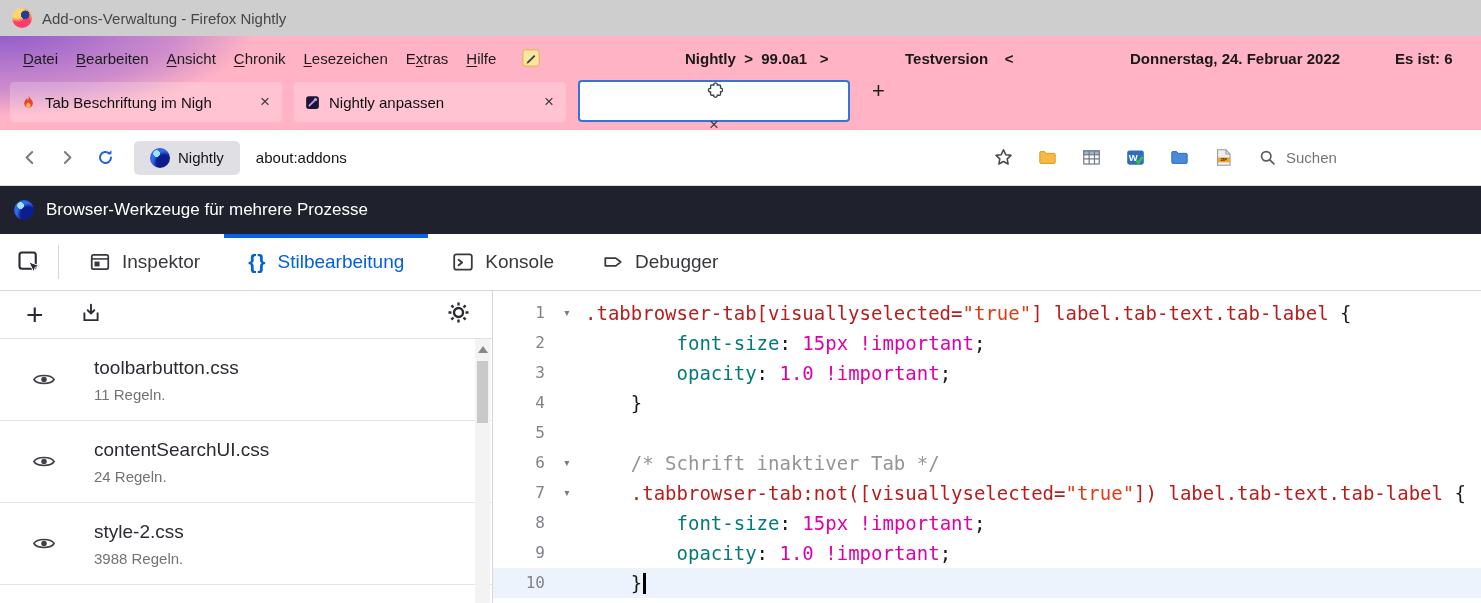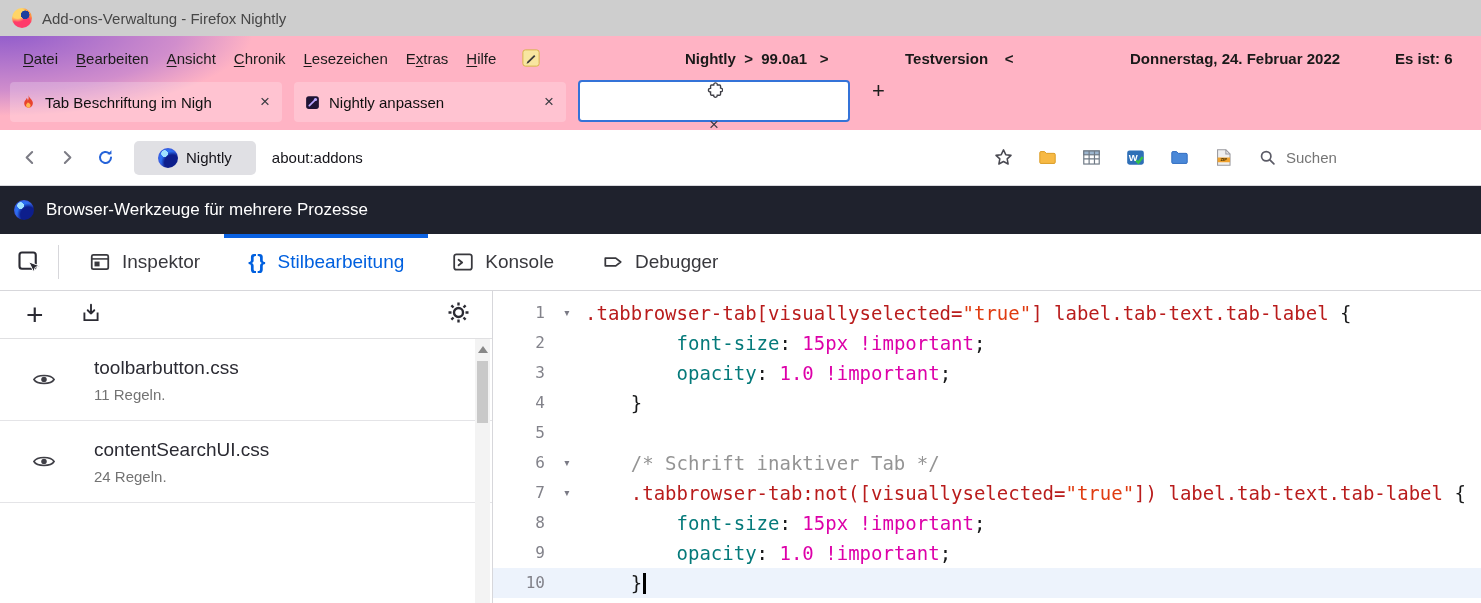--- a/index.html
+++ b/index.html
@@ -75,21 +75,21 @@
   .tab-close { font-size:17px; color:#3c3c43; padding:0 2px; flex:0 0 auto; }
   .new-tab-btn { font-size:22px; color:#1e1e1e; padding:0 10px; margin-bottom:8px; line-height:1; }
 
   
   .navbar { height:56px; background:#fff; display:flex; align-items:center;
     padding:0 10px; border-bottom:1px solid #d9d9de; }
   .nav-btn { width:38px; height:38px; display:flex; align-items:center; justify-content:center; color:#7c7c85; flex:0 0 auto; }
   .nav-btn svg { width:17px; height:17px; }
   .nav-btn.reload { color:#2563d9; }
   .identity-chip { display:flex; align-items:center; gap:8px; background:#e0e0e4;
-    border-radius:5px; height:34px; padding:0 24px; margin-left:10px; font-size:15px; color:#15141a; flex:0 0 auto; }
+    border-radius:5px; height:34px; padding:0 16px; margin-left:10px; font-size:15px; color:#15141a; flex:0 0 auto; }
   .url-input { flex:1 1 auto; border:none; outline:none; font-size:15px; color:#15141a;
     margin-left:14px; background:transparent; min-width:50px; }
   .nav-icons { display:flex; align-items:center; gap:8px; flex:0 0 auto; }
   .nav-icon { width:36px; height:36px; display:flex; align-items:center; justify-content:center; color:#4a4a52; }
   .nav-icon svg { width:19px; height:19px; }
   .searchbar { display:flex; align-items:center; gap:8px; margin-left:18px; width:212px; color:#5b5b66; flex:0 0 auto; }
   .searchbar svg { width:17px; height:17px; }
   .search-input { border:none; outline:none; background:transparent; font-size:15px; color:#5b5b66; width:150px; }
 
   
@@ -371,20 +371,32 @@
                 <svg viewBox="0 0 22 16">
                   <path d="M1.5 8C4.5 3 17.5 3 20.5 8 17.5 13 4.5 13 1.5 8z" fill="none" stroke="currentColor" stroke-width="1.5"></path>
                   <circle cx="11" cy="8" r="2.6" fill="currentColor"></circle>
                 </svg>
               </button>
               <div class="sheet-info">
                 <div class="sheet-name">contentSearchUI.css</div>
                 <div class="sheet-rules">24 Regeln.</div>
               </div>
             </div>
+            <div class="sheet">
+              <button class="eye-btn icon">
+                <svg viewBox="0 0 22 16">
+                  <path d="M1.5 8C4.5 3 17.5 3 20.5 8 17.5 13 4.5 13 1.5 8z" fill="none" stroke="currentColor" stroke-width="1.5"></path>
+                  <circle cx="11" cy="8" r="2.6" fill="currentColor"></circle>
+                </svg>
+              </button>
+              <div class="sheet-info">
+                <div class="sheet-name">style-2.css</div>
+                <div class="sheet-rules">3988 Regeln.</div>
+              </div>
+            </div>
           </div>
         <div class="sb-scrollbar">
           <div class="sb-scroll-up"></div>
           <div class="sb-scroll-thumb"></div>
         </div>
       </div>
     </div>
     <div class="editor">
       <div>
           <div class="code-row">

